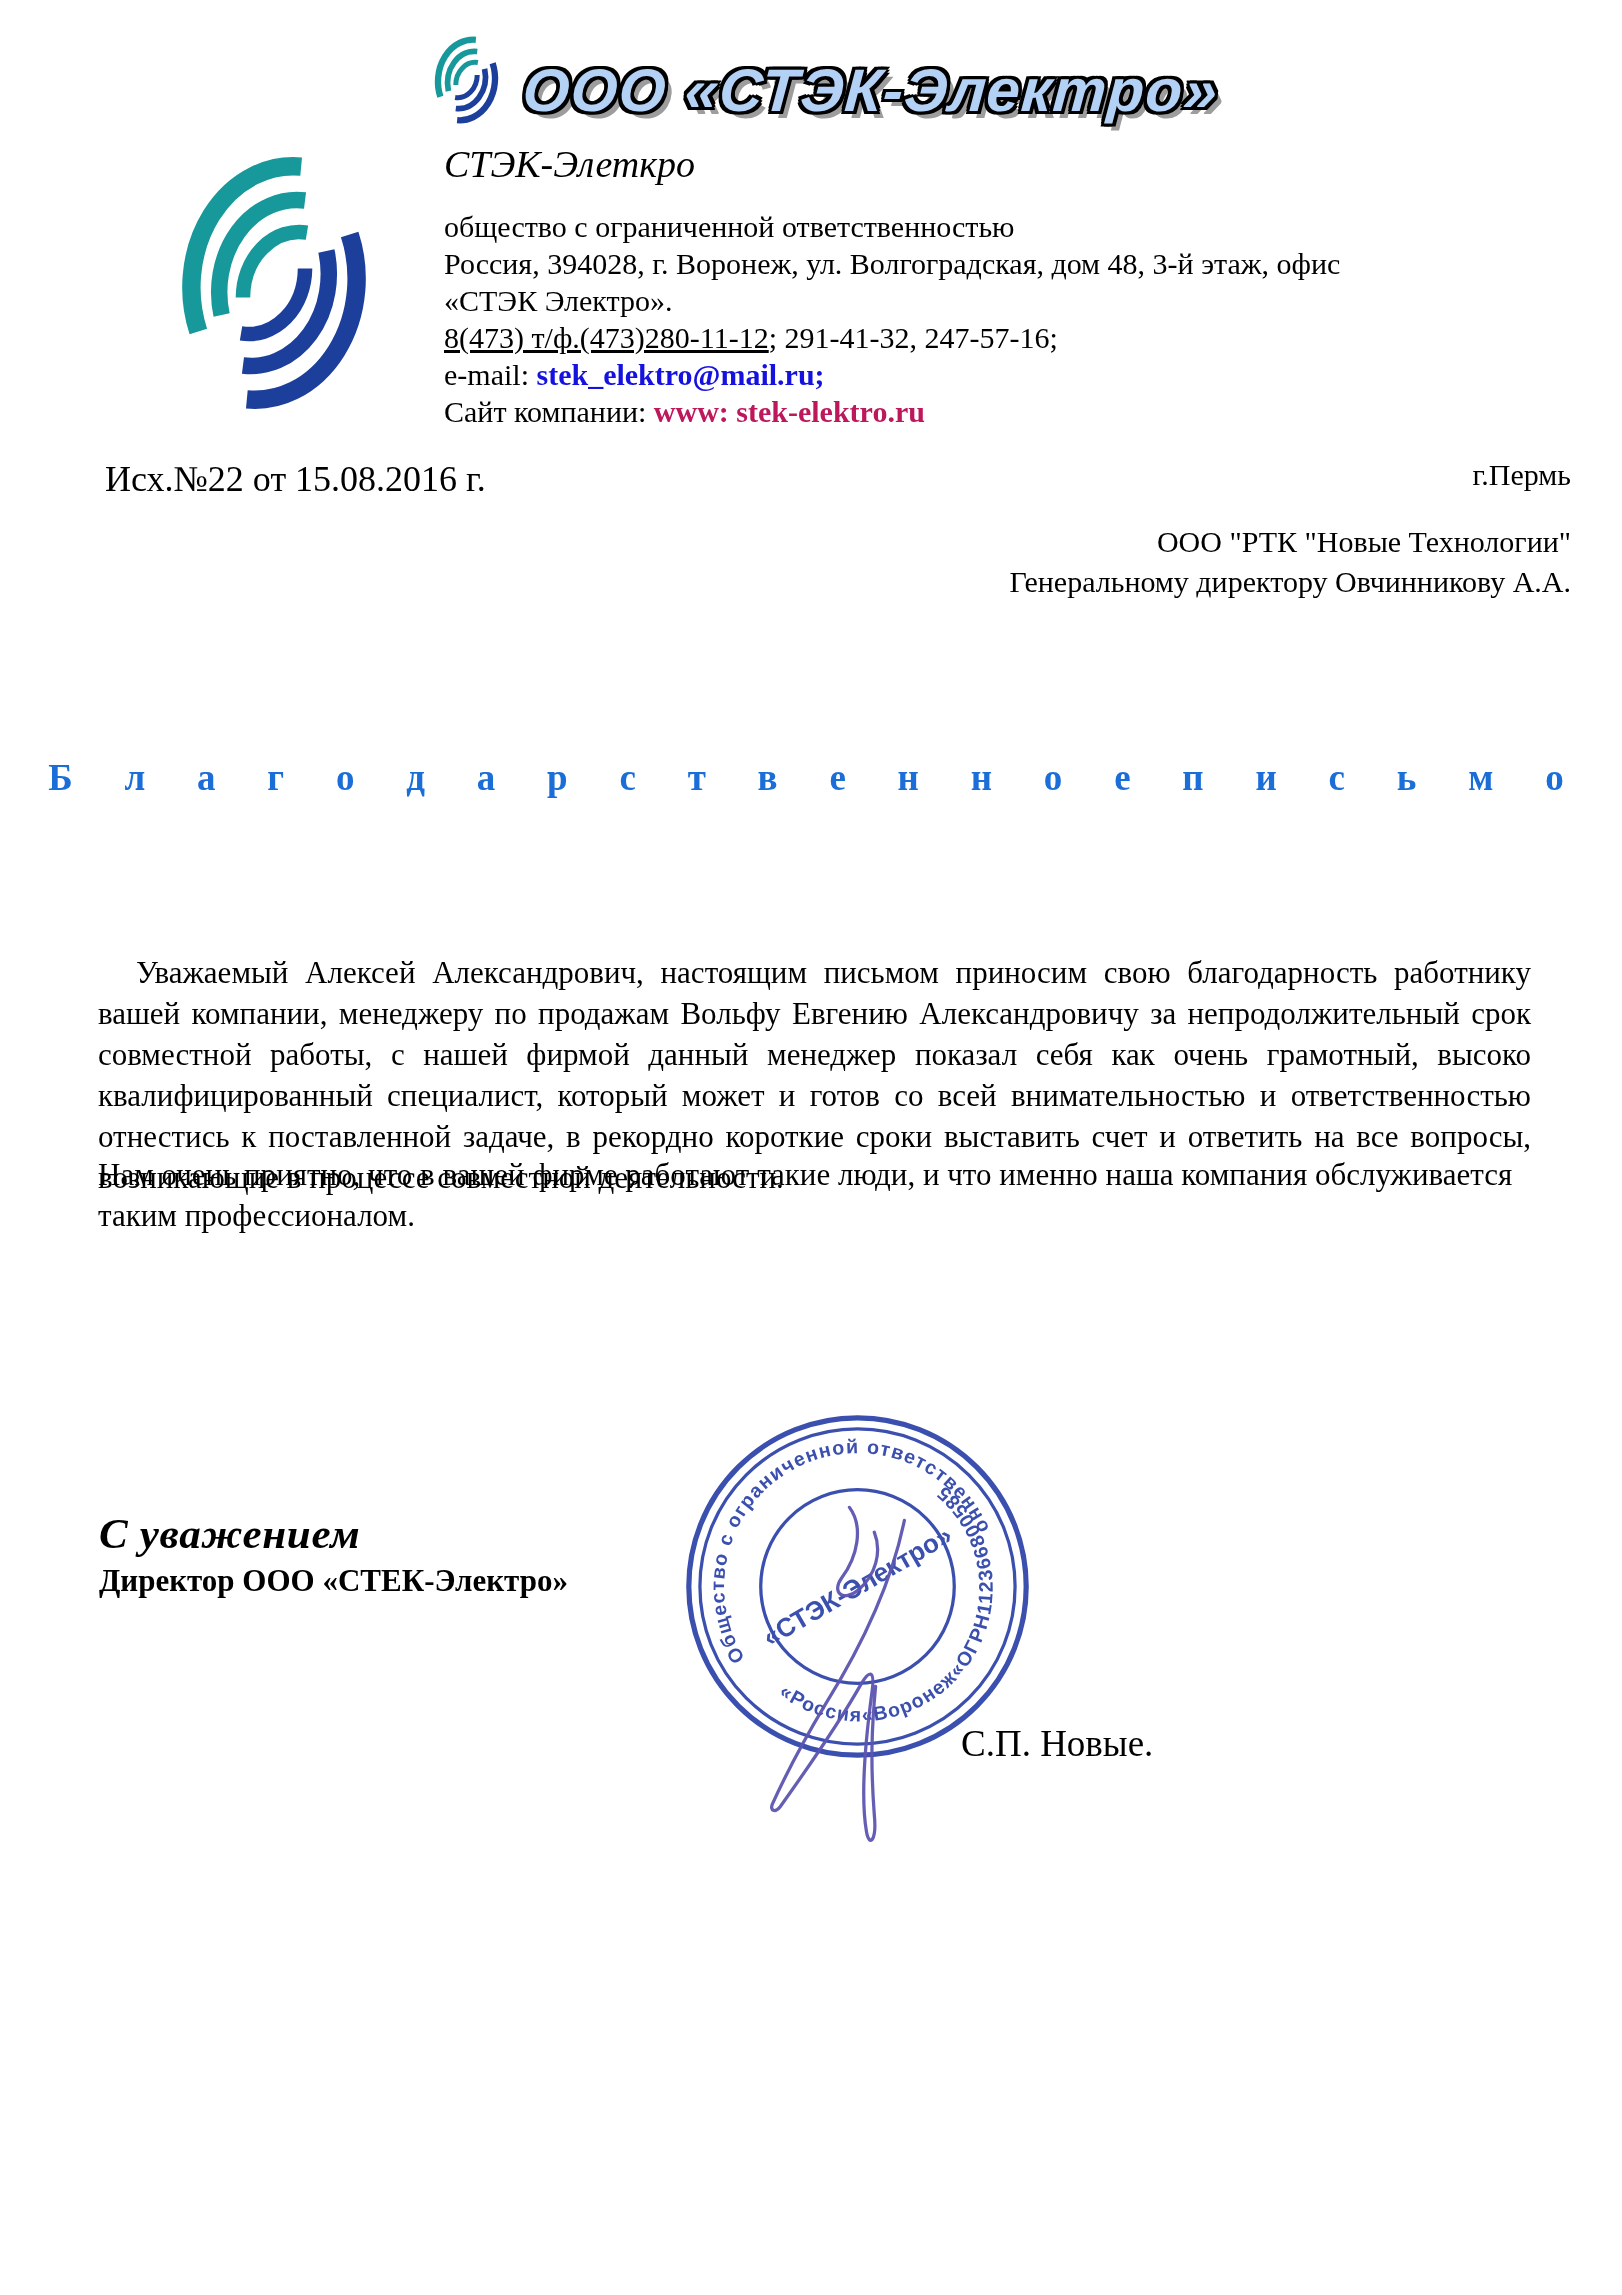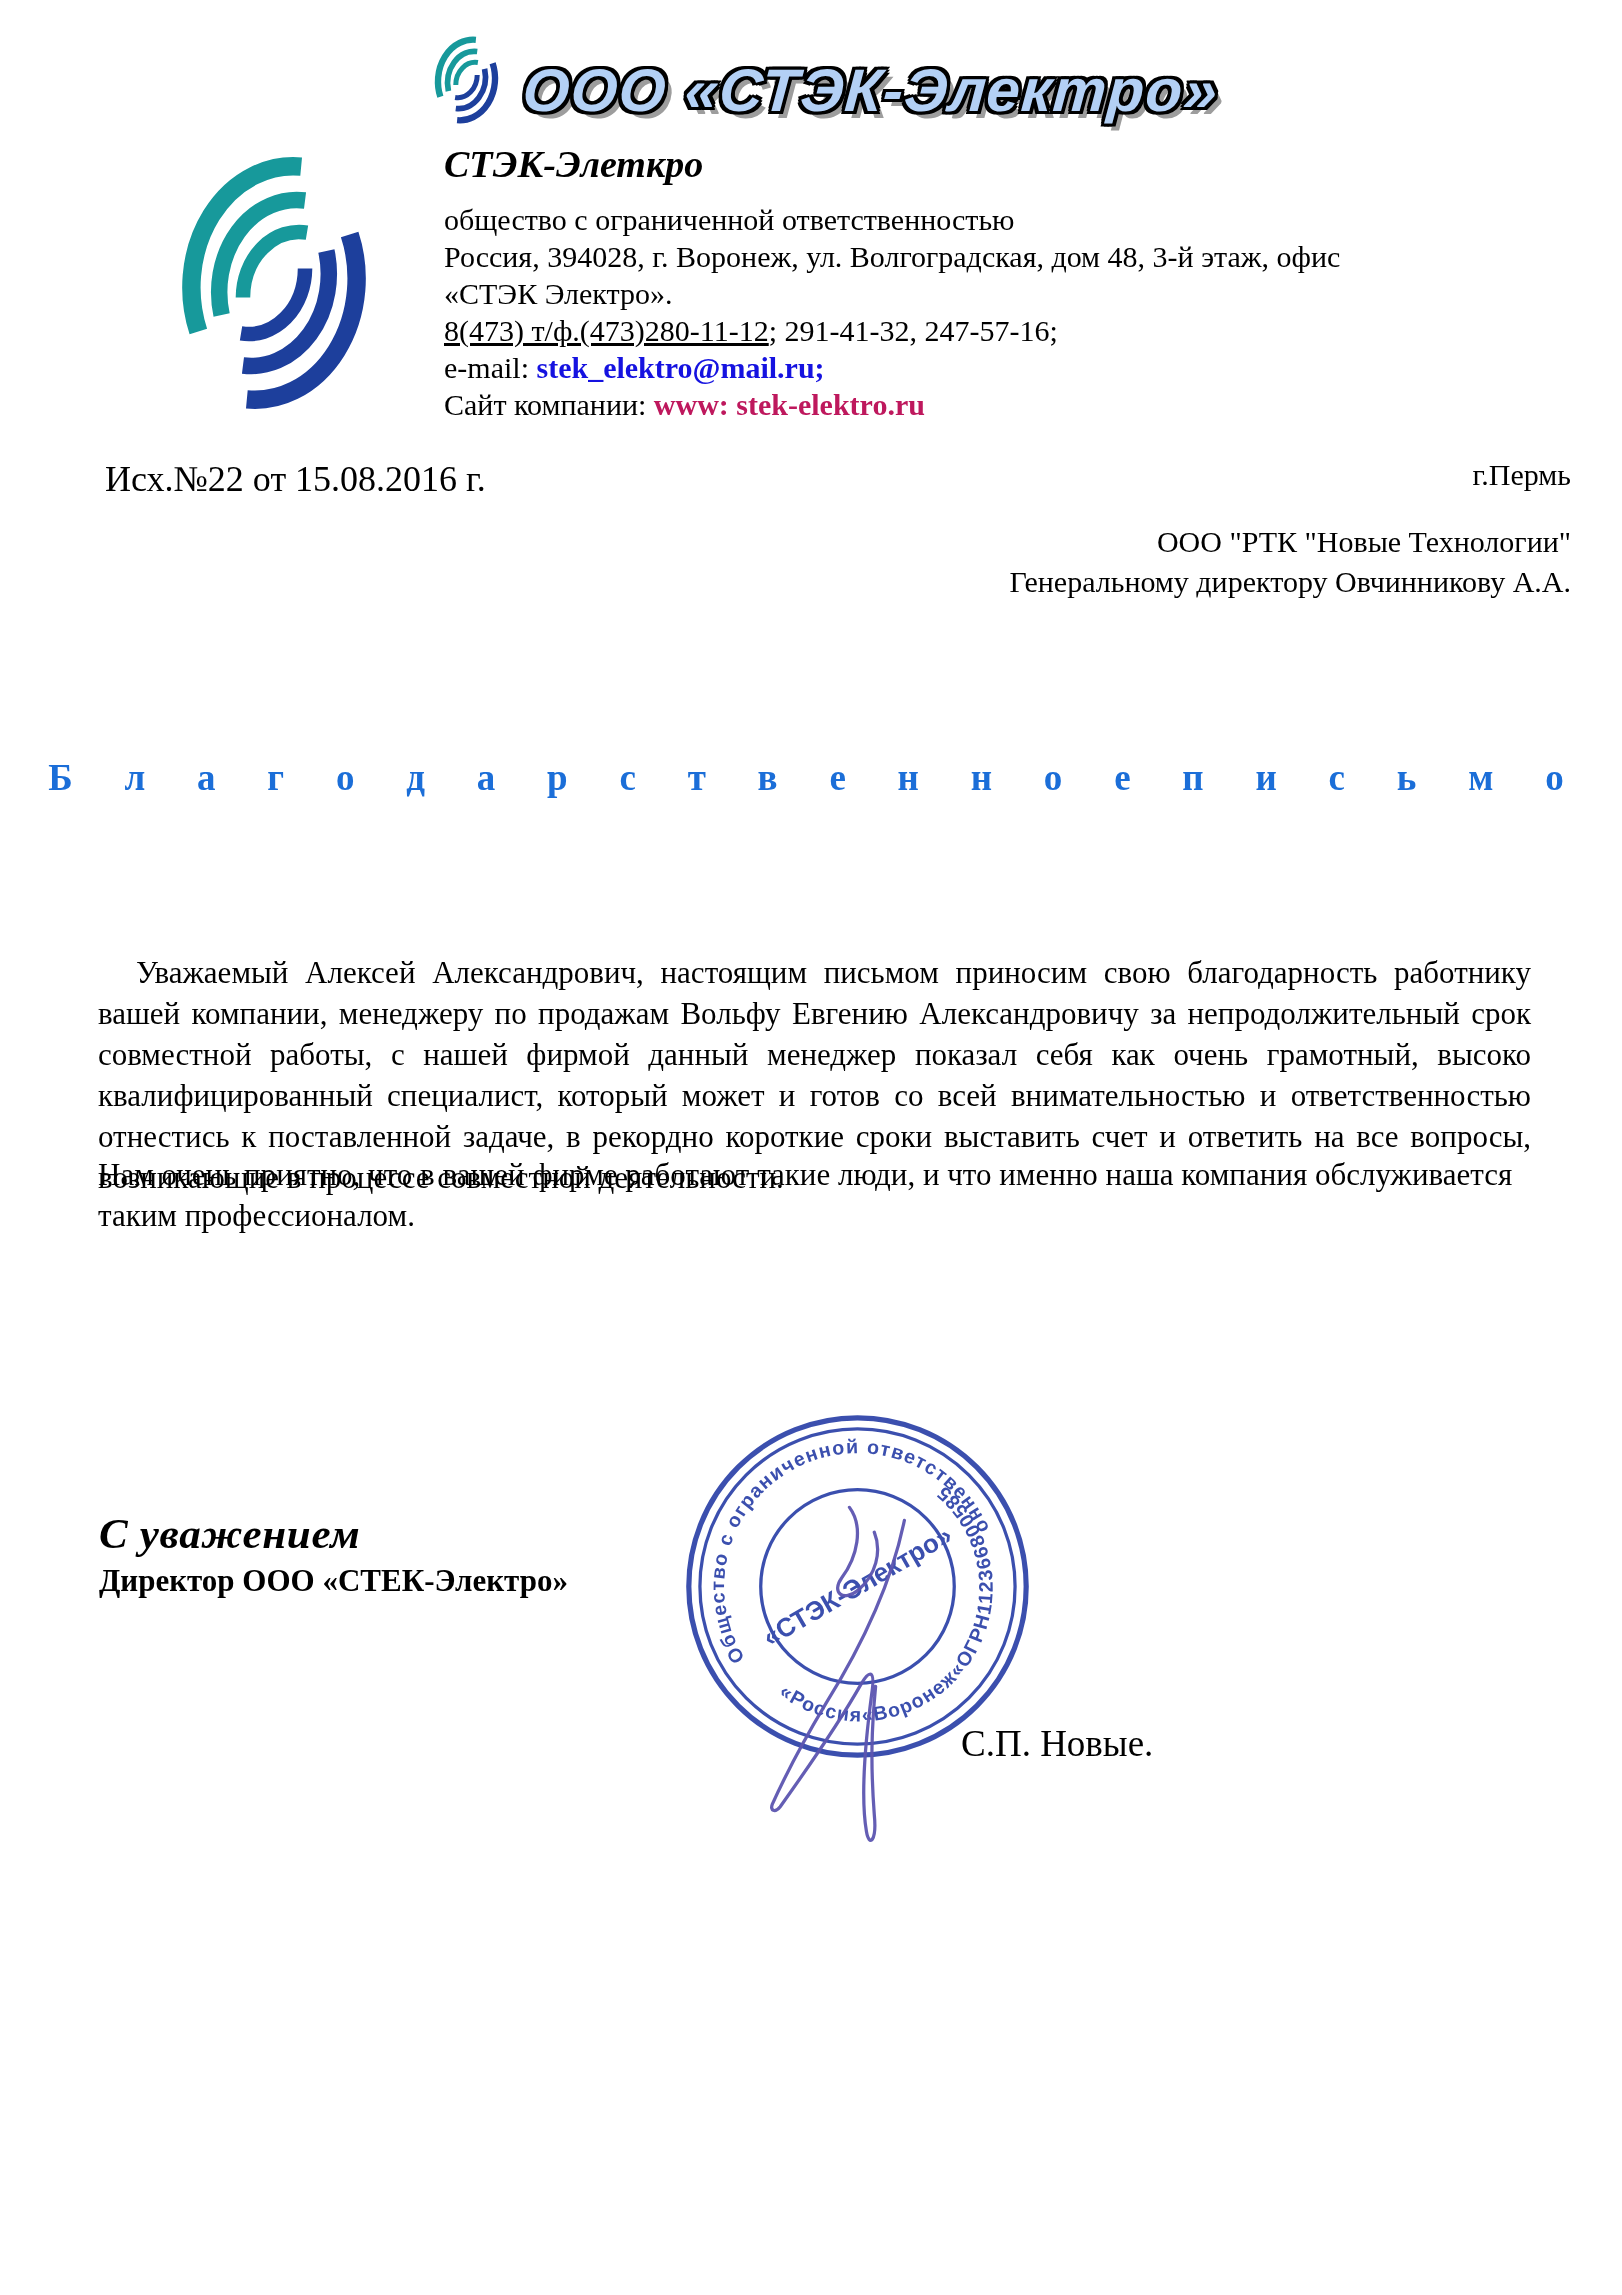--- a/index.html
+++ b/index.html
@@ -24,21 +24,21 @@
     transform:skewX(-4deg);
     text-shadow:
       -3.3px -3.3px 0 #000, 3.3px -3.3px 0 #000, -3.3px 3.3px 0 #000, 3.3px 3.3px 0 #000,
       0 -3.3px 0 #000, 0 3.3px 0 #000, -3.3px 0 0 #000, 3.3px 0 0 #000,
       7.2px 7.2px 0 #9d9d9d;
     white-space:nowrap;
   }
 
   
   .company-info{left:444px;top:143px;width:1021px;font-size:30px;line-height:37px;}
-  .company-name{font-size:38px;font-weight:bold;font-style:italic;line-height:43px;margin-bottom:15px;}
+  .company-name{font-size:38px;font-weight:normal;font-style:italic;line-height:43px;margin-bottom:22px;}
   .u{text-decoration:underline;}
   .email-link{color:#1512e0;font-weight:bold;}
   .site-link{color:#be185d;font-weight:bold;}
 
   
   .ref{left:105px;top:458px;font-size:36px;}
   .city{right:52px;top:458px;font-size:30px;}
   .recipient{right:52px;top:522px;font-size:30px;line-height:40px;text-align:right;}
 
   

